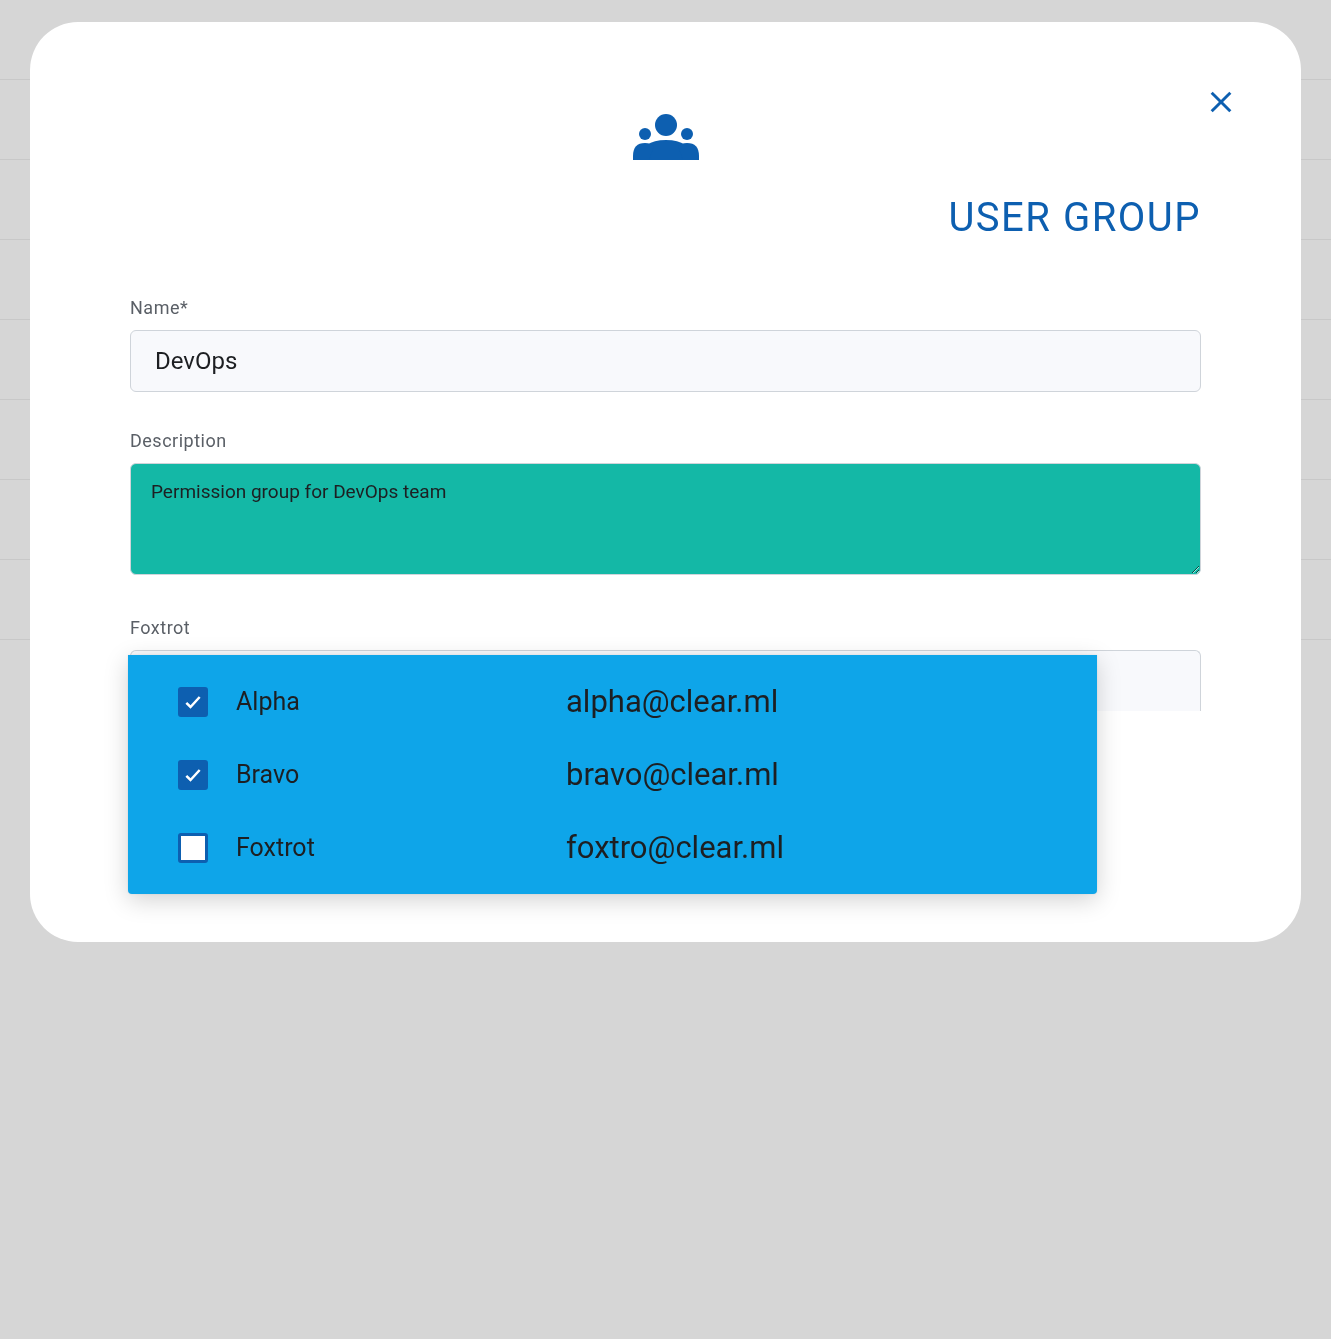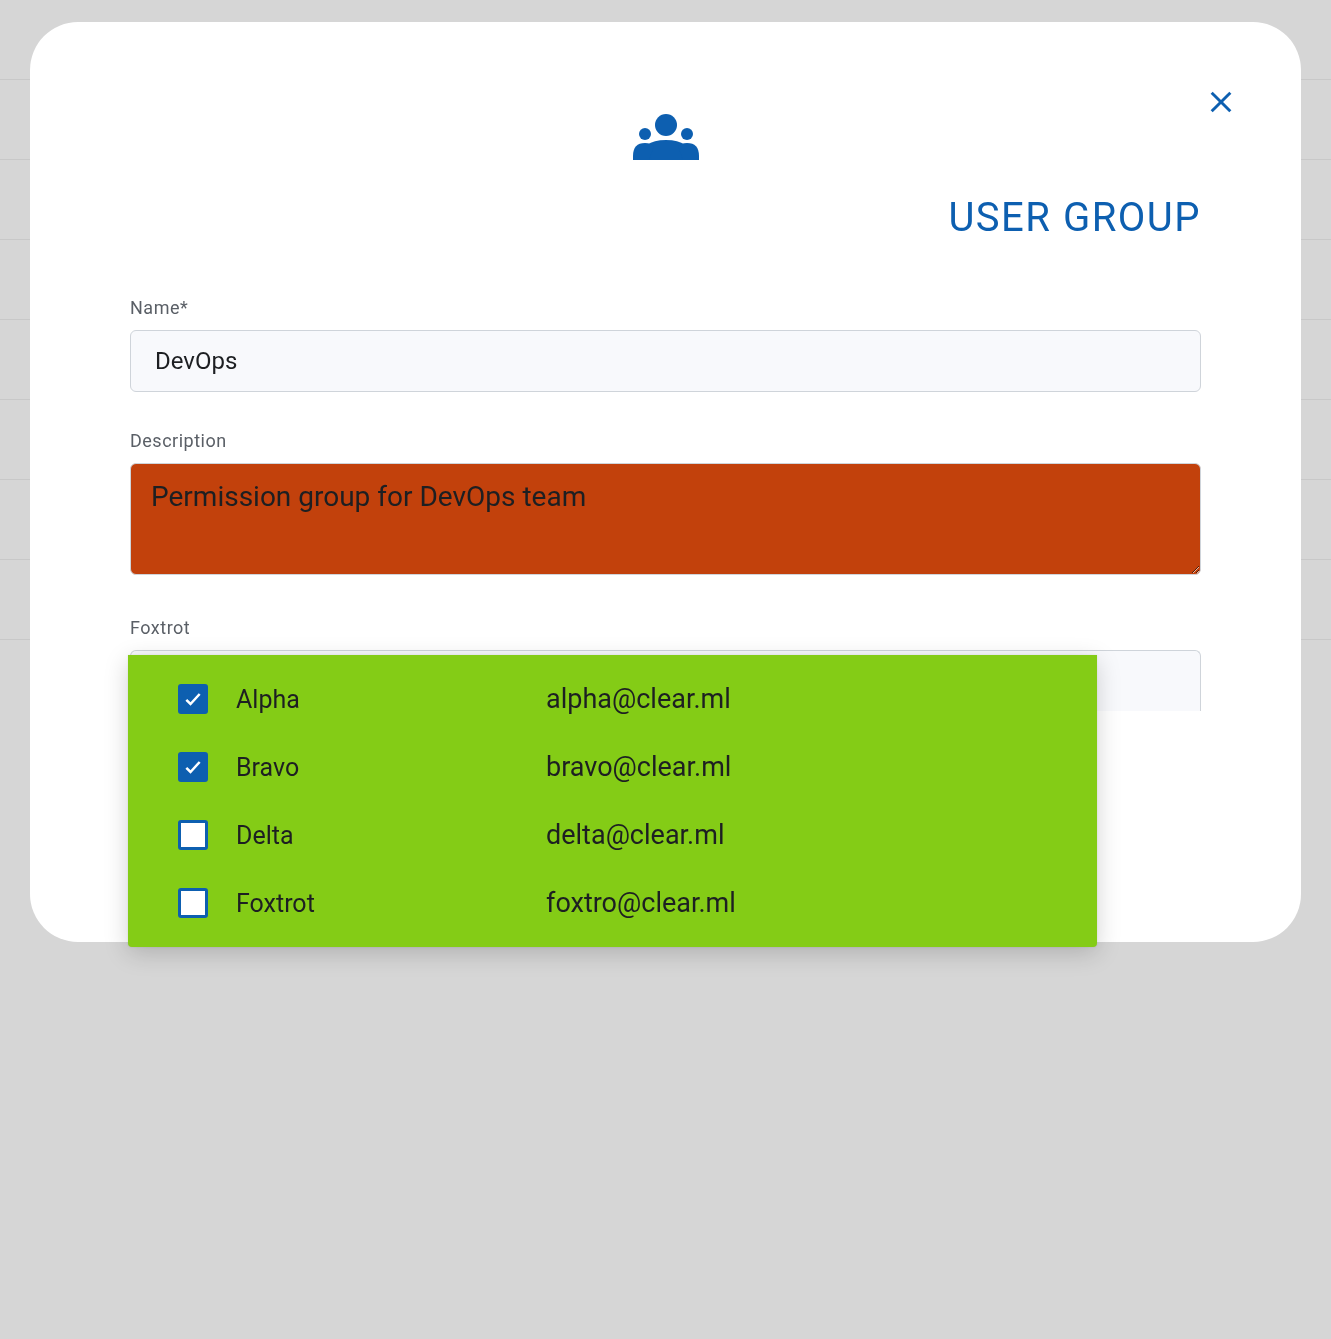--- a/index.html
+++ b/index.html
@@ -89,24 +89,24 @@
       border-radius: 6px;
       padding: 16px 24px;
       font-size: 24px;
       color: #1d1f22;
       font-family: inherit;
       outline: none;
     }
     .textarea-input {
       width: 100%;
       border: 1px solid #cfd4da;
-      background: #c2410c;
+      background: #14b8a6;
       border-radius: 6px;
       padding: 16px 20px;
-      font-size: 28px;
+      font-size: 19px;
       color: #1d1f22;
       font-family: inherit;
       resize: vertical;
       min-height: 112px;
       outline: none;
     }
     .members-input-wrap {
       position: relative;
     }
     .members-input {
@@ -122,21 +122,21 @@
       outline: none;
     }
     .members-input::placeholder {
       color: #8d939b;
     }
     .dropdown {
       position: absolute;
       left: 128px;
       right: 234px;
       top: 655px;
-      background: #84cc16;
+      background: #0ea5e9;
       border-radius: 0 0 4px 4px;
       box-shadow: 0 6px 24px rgba(0,0,0,0.18), 0 0 2px rgba(0,0,0,0.1);
       max-height: 420px;
       overflow-y: auto;
       padding: 10px 0;
     }
     .dropdown::-webkit-scrollbar {
       width: 10px;
     }
     .dropdown::-webkit-scrollbar-thumb {
@@ -170,22 +170,23 @@
       stroke: #ffffff;
       stroke-width: 3;
       fill: none;
     }
     .member-name {
       font-size: 25px;
       color: #1d1f22;
       flex: 0 0 310px;
     }
     .member-email {
-      font-size: 27px;
-      color: #1d1f22;
+      font-size: 31px;
+      color: #1d1f22;
+      margin-left: 20px;
     }
   </style>
 </head>
 <body>
 
 <div class="bg-rows">
   <div class="bg-row"></div>
     <div class="bg-row"></div>
     <div class="bg-row"></div>
   <div class="bg-row"></div>
@@ -248,21 +249,16 @@
       <div class="checkbox checked">
         <svg viewBox="0 0 24 24">
           <polyline points="4 13 9 18 20 6"></polyline>
         </svg>
       </div>
       <span class="member-name">Bravo</span>
       <span class="member-email">bravo@clear.ml</span>
     </div>
     <div class="member-row">
       <div class="checkbox"></div>
-      <span class="member-name">Delta</span>
-      <span class="member-email">delta@clear.ml</span>
-    </div>
-    <div class="member-row">
-      <div class="checkbox"></div>
       <span class="member-name">Foxtrot</span>
       <span class="member-email">foxtro@clear.ml</span>
     </div>
   </div>
 
 </body></html>

